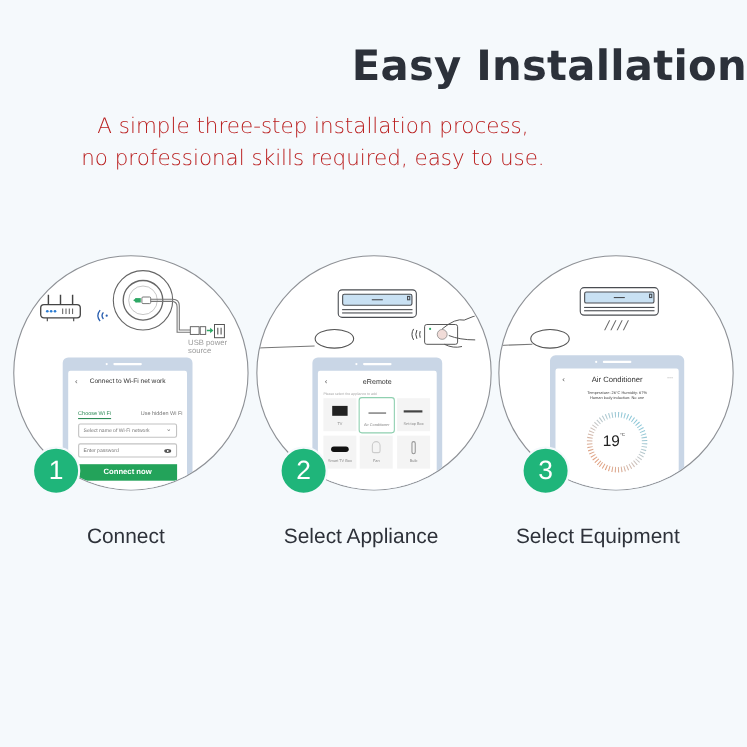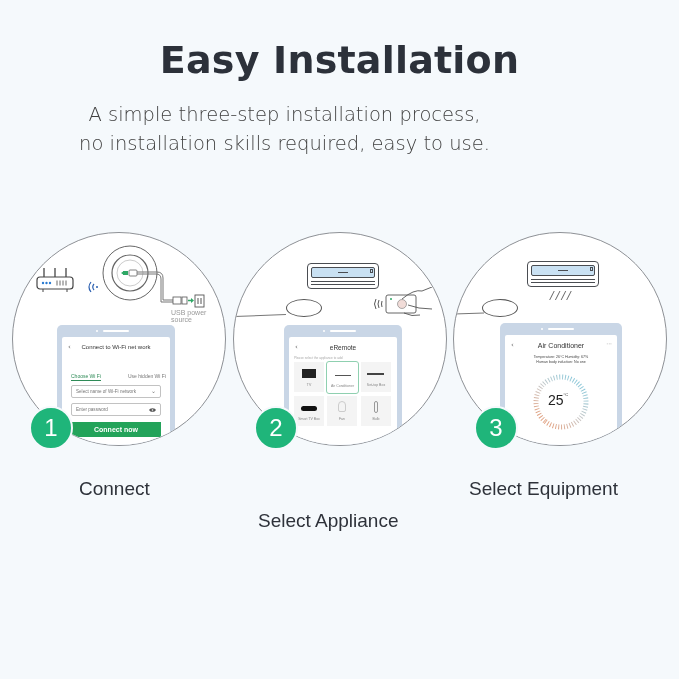--- a/index.html
+++ b/index.html
@@ -5,27 +5,27 @@
     * { box-sizing: border-box; margin: 0; padding: 0; }
     html, body { width: 679px; height: 679px; overflow: hidden; }
     body {
       background: #f5f9fc;
       font-family: "DejaVu Sans", sans-serif;
       color: #2b2f36;
       position: relative;
     }
     .title {
       position: absolute; top: 38px; left: 0; width: 679px;
-      text-align: center; font-size: 38px; font-weight: 600;
+      text-align: right; font-size: 38px; font-weight: 600;
       color: #2c313a; letter-spacing: 0.2px;
     }
     .subtitle {
       position: absolute; top: 100px; left: 0; width: 541px;
       text-align: center; font-size: 19.5px; font-weight: 300;
-      color: #404040; line-height: 29px; padding-left: 28px;
+      color: #b91c1c; line-height: 29px; padding-left: 28px;
     }
     .step {
       position: absolute; top: 232px; width: 214px; height: 214px;
     }
     .circle {
       position: absolute; left: 0; top: 0; width: 214px; height: 214px;
       border-radius: 50%; background: #ffffff; border: 1.5px solid #8e9196;
       overflow: hidden;
     }
     .badge {
@@ -97,21 +97,21 @@
       border-radius: 50%; background: #fff;
     }
     .cable { position: absolute; height: 1px; background: #777; }
   </style>
 </head>
 <body>
 
 <div class="title">Easy Installation</div>
 <div class="subtitle">
   <div>A simple three-step installation process,</div>
-  <div>no installation skills required, easy to use.</div>
+  <div>no professional skills required, easy to use.</div>
 </div>
 
 <div class="step" style="left:12px;">
   <div class="circle">
 
     <svg style="position:absolute;left:22px;top:34px;" width="40" height="28" viewBox="0 0 40 28">
       <line x1="9" y1="10" x2="9" y2="1" stroke="#444" stroke-width="1.3"></line>
       <line x1="20" y1="10" x2="20" y2="1" stroke="#444" stroke-width="1.3"></line>
       <line x1="31" y1="10" x2="31" y2="1" stroke="#444" stroke-width="1.3"></line>
       <rect x="2" y="10" width="36" height="12" rx="3" fill="#fff" stroke="#444" stroke-width="1.2"></rect>
@@ -232,21 +232,21 @@
         </div>
         <div class="tile" style="left:72px;top:59px;">
           <div style="position:absolute;left:13px;top:5px;width:4px;height:12px;border:0.6px solid #999;border-radius:2px;"></div>
           <div class="lbl">Bulb</div>
         </div>
       </div>
     </div>
   </div>
   <div class="badge" style="left:21px;top:174px;">2</div>
 </div>
-<div class="step-label" style="left:258px;margin-top:32px;">Select Appliance</div>
+<div class="step-label" style="left:258px;">Select Appliance</div>
 
 <div class="step" style="left:453px;">
   <div class="circle">
     <div class="ac-unit" style="left:73px;top:28px;">
       <div class="panel"></div>
       <div style="position:absolute;left:30px;top:8px;width:10px;height:1px;background:#4a4d52;"></div>
       <div style="position:absolute;right:5px;top:5px;width:3px;height:4px;border:0.6px solid #4a4d52;"></div>
       <div class="vent" style="top:17px;"></div>
       <div class="vent" style="top:20px;"></div>
     </div>
@@ -267,20 +267,20 @@
             <linearGradient id="dialg" x1="0" y1="0" x2="1" y2="0">
               <stop offset="0" stop-color="#8cc7d8"></stop>
               <stop offset="0.5" stop-color="#c8c8c8"></stop>
               <stop offset="1" stop-color="#e0a080"></stop>
             </linearGradient>
           </defs>
           <circle cx="29" cy="30" r="25" fill="none" stroke="url(#dialg)" stroke-width="5" stroke-dasharray="0.8 1.6" transform="rotate(130 29 30)" pathLength="100" style="stroke-dasharray:0.6 1.2;"></circle>
           <rect x="0" y="50" width="58" height="14" fill="#fff" opacity="0.0"></rect>
         </svg>
         <div style="position:absolute;left:43px;top:57px;font-size:14px;color:#222;font-family:'Liberation Sans',sans-serif;">
-          <span>25</span><sup style="font-size:4px;vertical-align:9px;">°C</sup>
+          <span>19</span><sup style="font-size:4px;vertical-align:9px;">°C</sup>
         </div>
       </div>
     </div>
   </div>
   <div class="badge" style="left:21px;top:174px;">3</div>
 </div>
 <div class="step-label" style="left:469px;">Select Equipment</div>
 
 </body></html>

